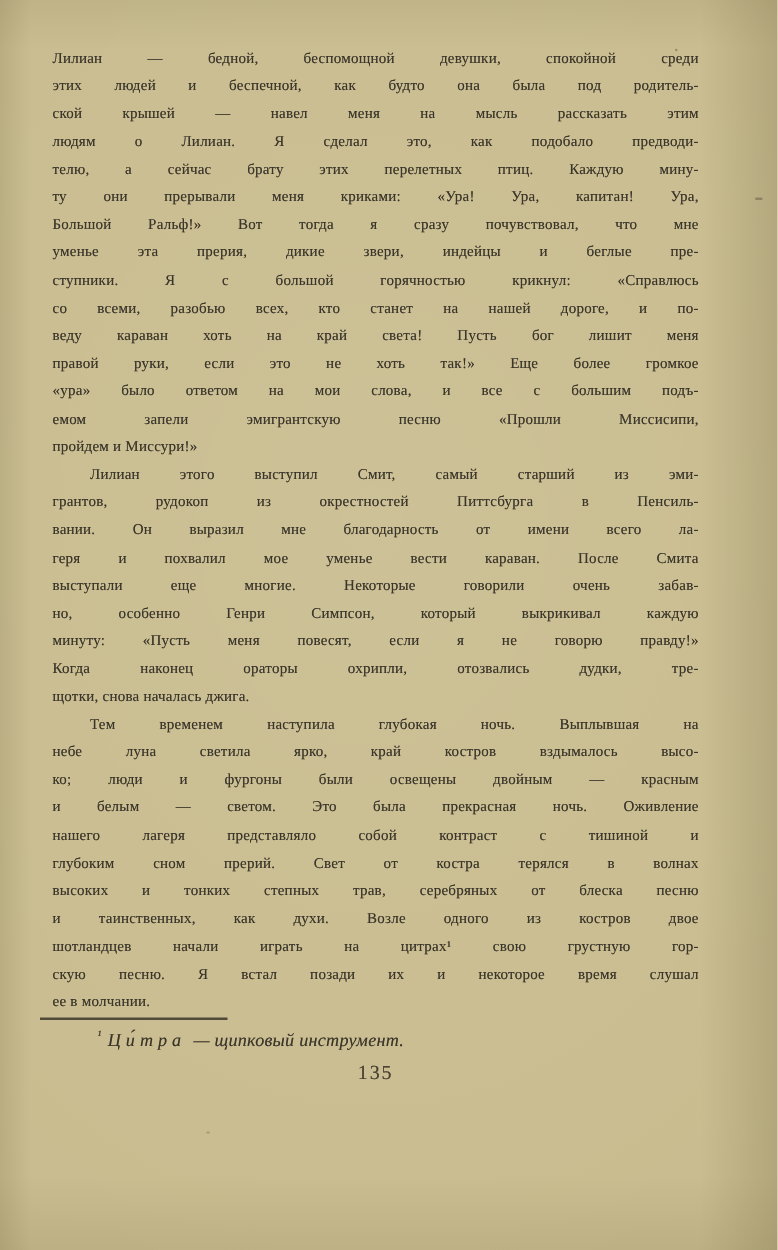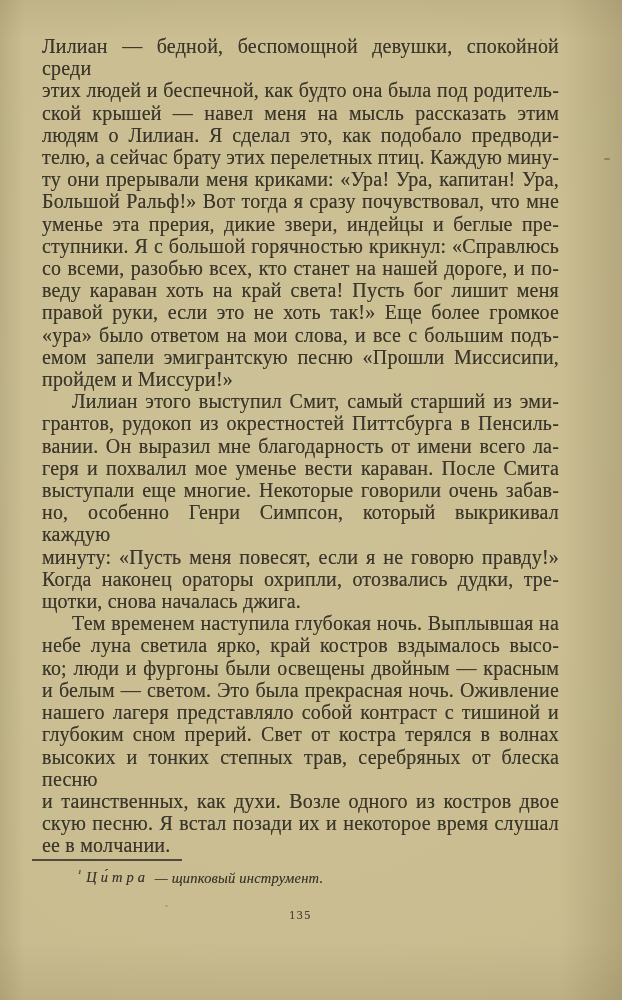--- a/index.html
+++ b/index.html
@@ -20,21 +20,21 @@
     color: var(--ink);
     background:
       radial-gradient(140% 110% at 48% 42%, rgba(255,255,255,0.07), rgba(0,0,0,0) 62%),
       linear-gradient(90deg, rgba(98,86,50,0.16) 0%, rgba(0,0,0,0) 4%, rgba(0,0,0,0) 90%, rgba(98,86,50,0.22) 100%),
       linear-gradient(180deg, rgba(98,86,50,0.10) 0%, rgba(0,0,0,0) 4%, rgba(0,0,0,0) 94%, rgba(98,86,50,0.12) 100%),
       var(--paper);
     padding: 35px 63px 0 42px;
   }
   .text-block {
     width: 517px;
-    font-size: 20px;
+    font-size: 12px;
     line-height: 22.2px;
     letter-spacing: 0.2px;
     text-shadow: 0 0 0.5px rgba(46,40,28,0.55);
   }
   .para { width: 100%; }
   .line {
     width: 100%;
     text-align: justify;
     text-align-last: justify;
     white-space: normal;
@@ -60,23 +60,23 @@
     vertical-align: super;
     font-size: 10px;
     margin-right: 5px;
   }
   .fn-term {
     letter-spacing: 4px;
     margin-right: 2px;
   }
   .page-number {
     width: 517px;
-    margin-top: 21px;
+    margin-top: 7px;
     text-align: center;
-    font-size: 12px;
+    font-size: 16px;
     letter-spacing: 1.5px;
     color: var(--ink-soft);
     text-shadow: 0 0 0.5px rgba(46,40,28,0.5);
   }
   .speck {
     position: absolute;
     background: rgba(62,53,32,0.35);
     border-radius: 50%;
   }
   .speck.s1 { left: 604px; top: 158px; width: 6px; height: 2px; border-radius: 1px; }
@@ -118,20 +118,21 @@
       </div>
       <div class="para indent">
         <div class="line first">Тем временем наступила глубокая ночь. Выплывшая на</div>
         <div class="line">небе луна светила ярко, край костров вздымалось высо-</div>
         <div class="line">ко; люди и фургоны были освещены двойным — красным</div>
         <div class="line">и белым — светом. Это была прекрасная ночь. Оживление</div>
         <div class="line">нашего лагеря представляло собой контраст с тишиной и</div>
         <div class="line">глубоким сном прерий. Свет от костра терялся в волнах</div>
         <div class="line">высоких и тонких степных трав, серебряных от блеска песню</div>
         <div class="line">и таинственных, как духи. Возле одного из костров двое</div>
+        <div class="line">шотландцев начали играть на цитрах¹ свою грустную гор-</div>
         <div class="line">скую песню. Я встал позади их и некоторое время слушал</div>
         <div class="line last">ее в молчании.</div>
       </div>
     </div>
 
   <div class="footnote-sep"></div>
 
   <div class="footnote"><span class="fn-marker">¹</span><span class="fn-term">Ци́тра</span> <span>— щипковый инструмент.</span></div>
 
   <div class="page-number">135</div>

